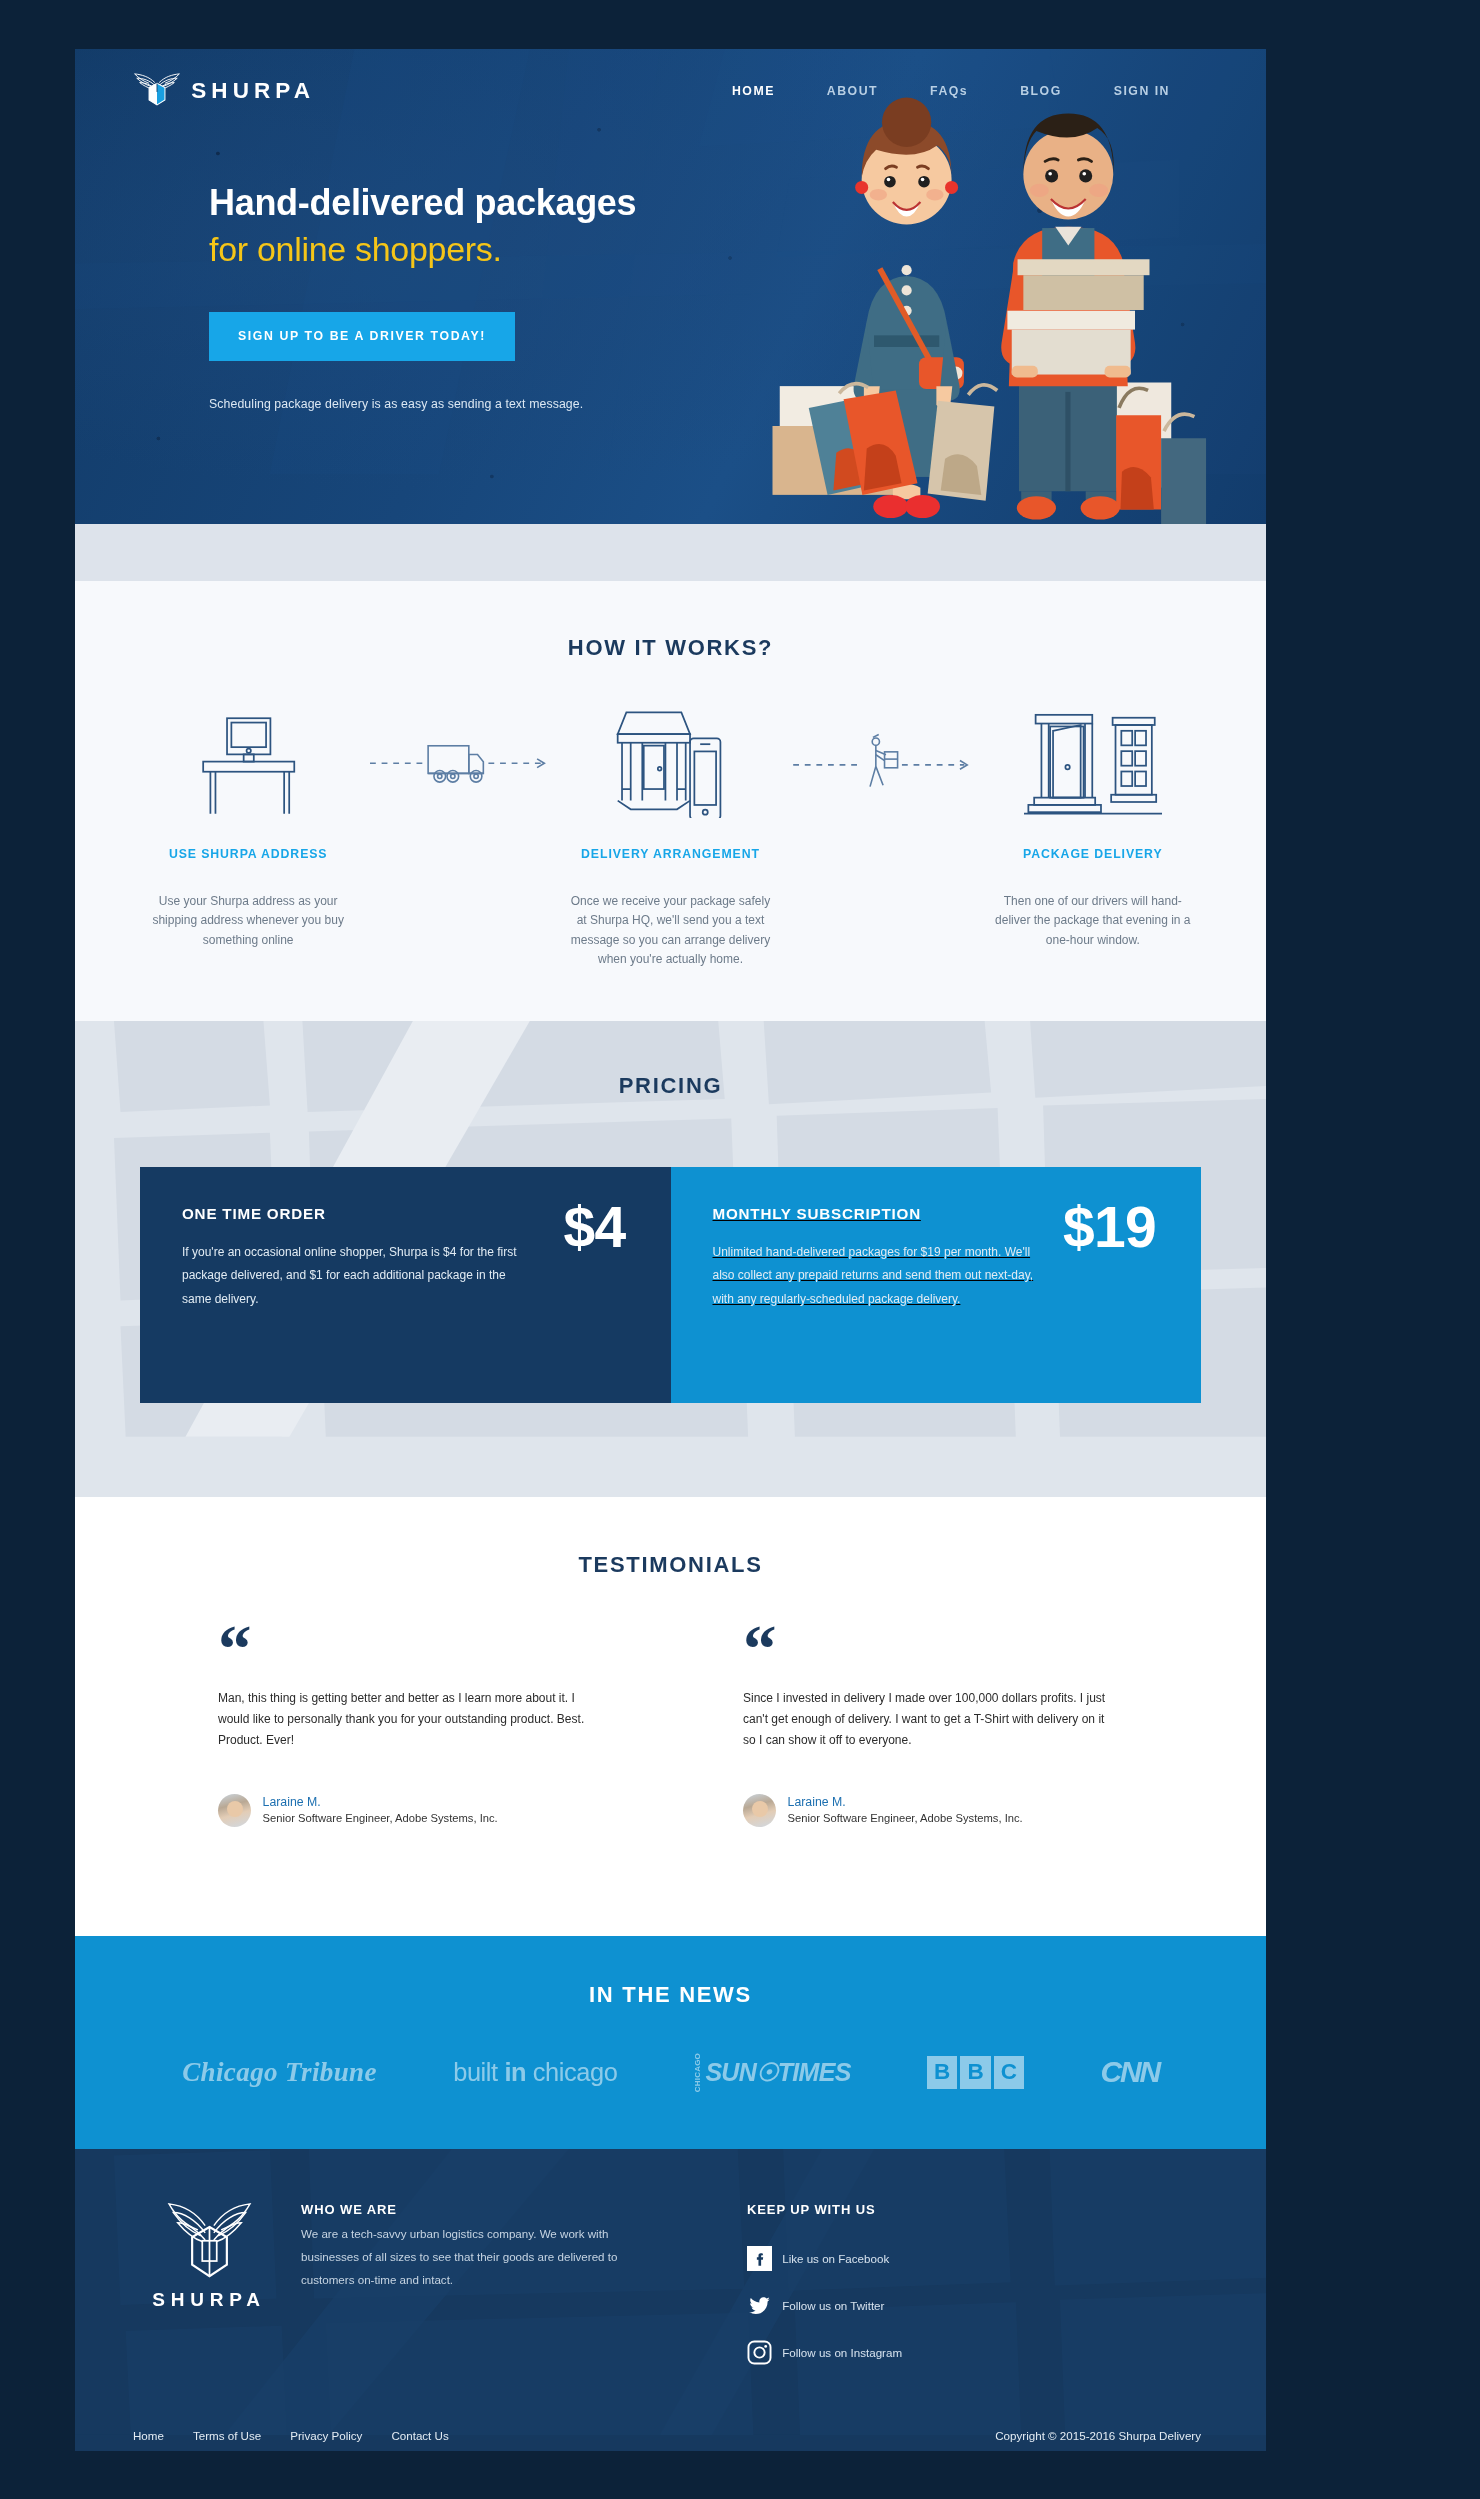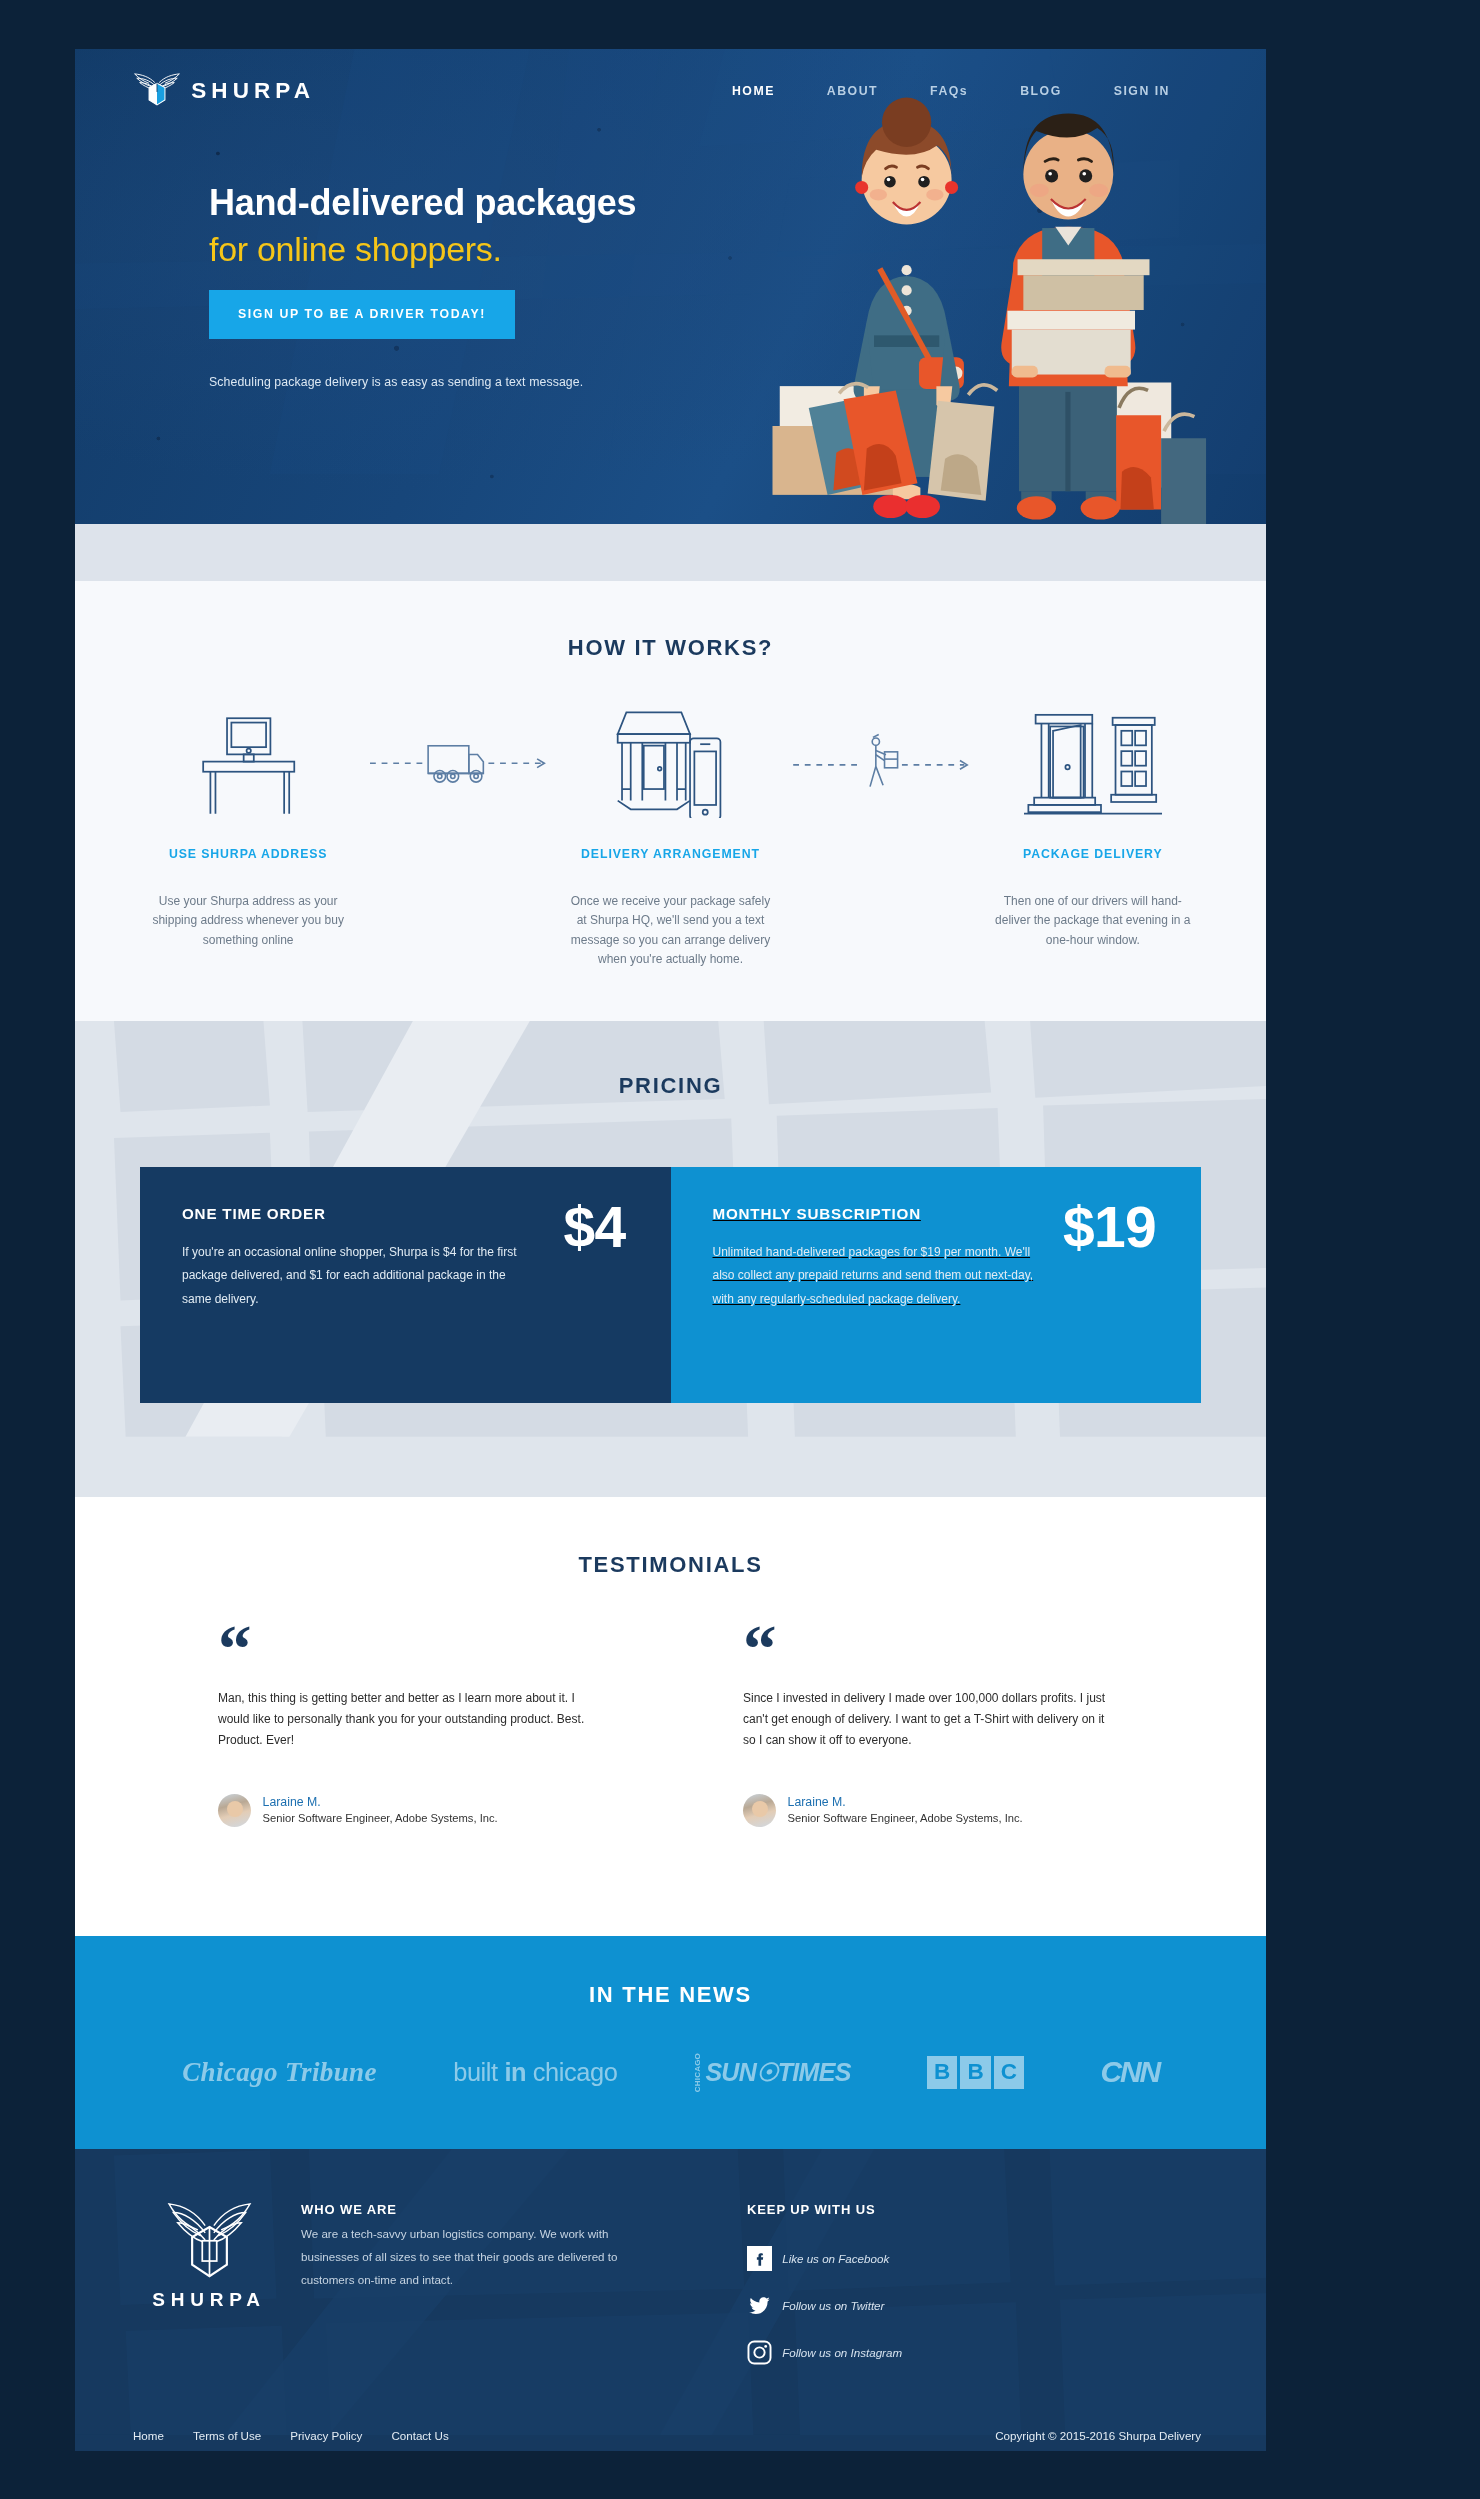--- a/index.html
+++ b/index.html
@@ -65,21 +65,21 @@
   .hero-copy { position: relative; z-index: 5; padding: 74px 0 0 134px; width: 653px; }
   .hero-h1 {
     color: #ffffff; font-size: 36px; font-weight: 700;
     letter-spacing: -0.3px; line-height: 1.06;
   }
   .hero-h2 {
     color: #f5c518; font-size: 34px; font-weight: 400;
     letter-spacing: -0.3px; line-height: 1.06; margin-top: 8.7px;
   }
   .hero-btn {
-    display: inline-block; margin-top: 23px;
+    display: inline-block; margin-top: 45px;
     background: #17a6e8; color: #fff; border: 0;
     font-family: inherit; font-weight: 700; font-size: 12.3px;
     letter-spacing: 1.6px; padding: 17.4px 29px;
     cursor: pointer;
   }
   .hero-sub {
     margin-top: 36px; color: #dce8f3; font-size: 12.3px; letter-spacing: 0.1px;
   }
 
   .hero-art { position: absolute; right: 44px; bottom: 0; width: 464px; height: 428px; z-index: 4; }
@@ -183,21 +183,21 @@
   .footer-inner { position: relative; z-index: 2; display: flex; padding: 0 65px 0 58px; }
   .f-brand { width: 152px; text-align: center; padding-top: 2.9px; }
   .f-brand-mark { width: 87px; height: 81px; margin: 0 auto; display:block; }
   .f-brand-name { color: #fff; font-weight: 700; font-size: 19px; letter-spacing: 5.8px; margin-top: 7.3px; }
   .f-col { padding-top: 4.4px; }
   .f-col.who { width: 348px; margin-left: 16px; }
   .f-col.keep { margin-left: 98px; flex: 1; }
   .f-heading { color: #fff; font-size: 13px; font-weight: 700; letter-spacing: 0.9px; }
   .f-text { color: #c6d4e2; font-size: 11.6px; line-height: 1.95; margin-top: 6px; }
   .socials { margin-top: 29px; display: flex; flex-wrap: wrap; }
-  .social { display: flex; align-items: center; gap: 10.2px; width: 247px; margin-bottom: 22px; text-decoration: none; font-style: italic; }
+  .social { display: flex; align-items: center; gap: 10.2px; width: 247px; margin-bottom: 22px; text-decoration: none; }
   .social-ico { width: 25px; height: 25px; flex: 0 0 25px; }
   .social span { color: #d6e2ee; font-size: 11.6px; }
   .footer-bottom {
     position: relative; z-index: 2;
     display: flex; align-items: center; justify-content: space-between;
     padding: 42px 65px 41px 58px;
   }
   .fb-links { display: flex; gap: 29px; }
   .fb-links a { color: #e3ecf4; font-size: 11.6px; text-decoration: none; }
   .copyright { color: #e3ecf4; font-size: 11.6px; }

